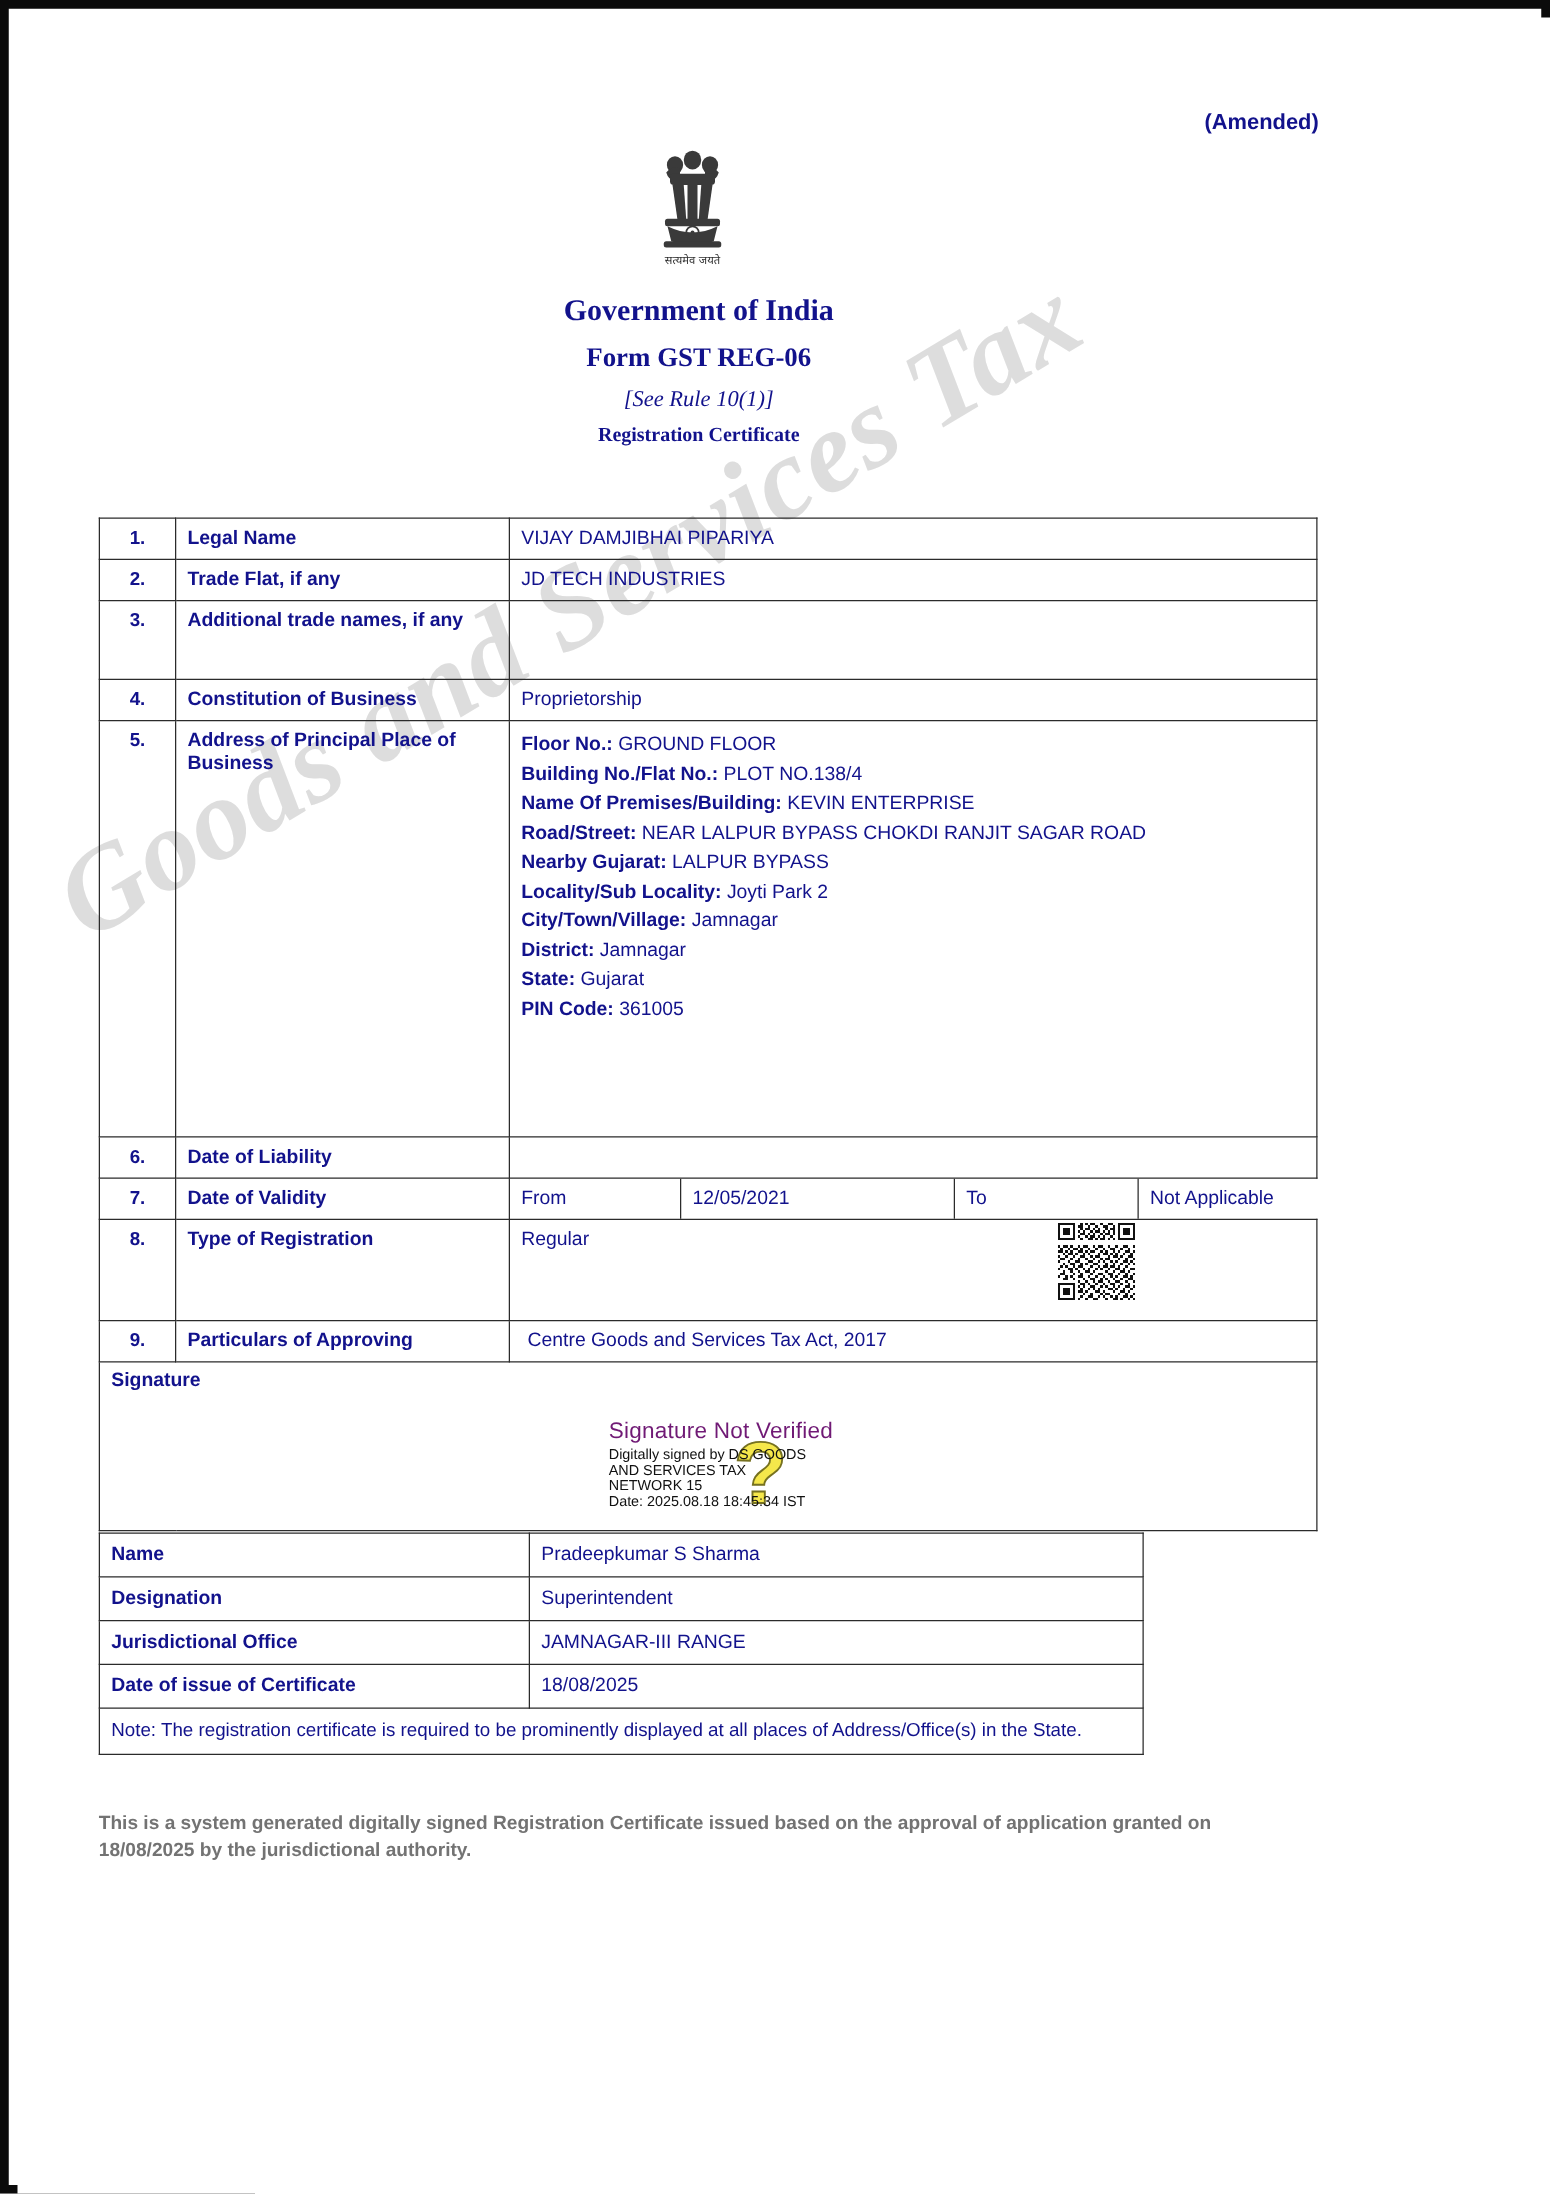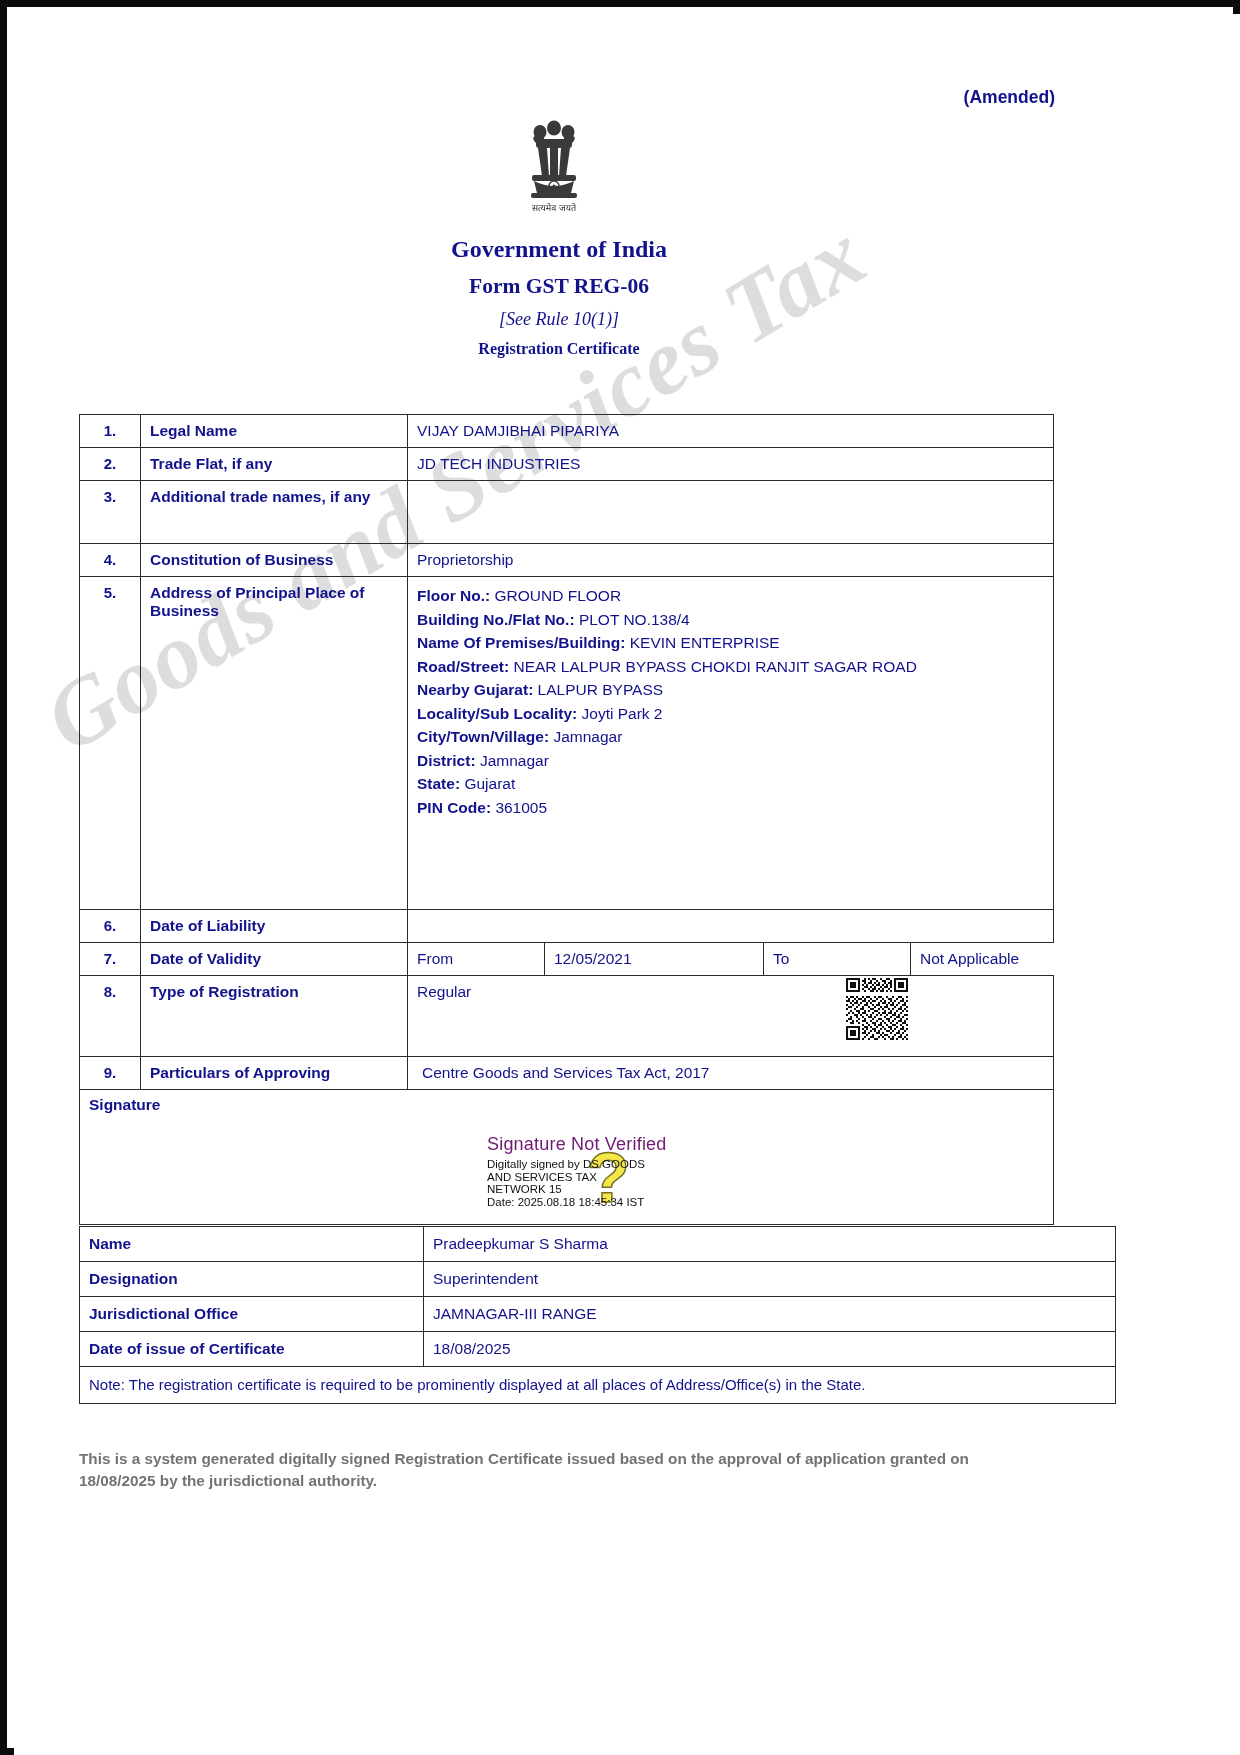--- a/index.html
+++ b/index.html
@@ -202,21 +202,21 @@
     color: #f5e642;
     -webkit-text-stroke: 1.5px #6f6a15;
     line-height: 60px;
     z-index: -1;
     opacity: 0.95;
   }
 
   table.lower {
     position: absolute;
     left: 65px;
-    width: 1037px;
+    width: 836px;
     border-collapse: collapse;
     color: #12128c;
     font-family: "Liberation Sans", sans-serif;
     font-size: 15.5px;
   }
   table.lower td {
     border: 1px solid #2b2b2b;
     padding: 8px 9px;
   }
   .l-lbl { width: 325px; font-weight: bold; }

